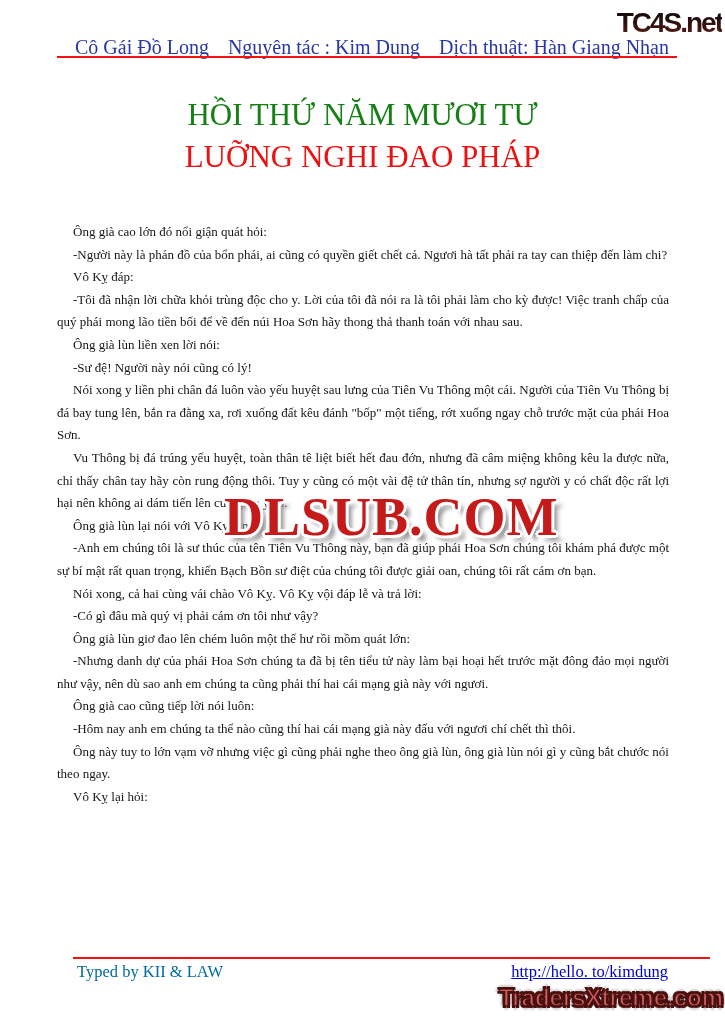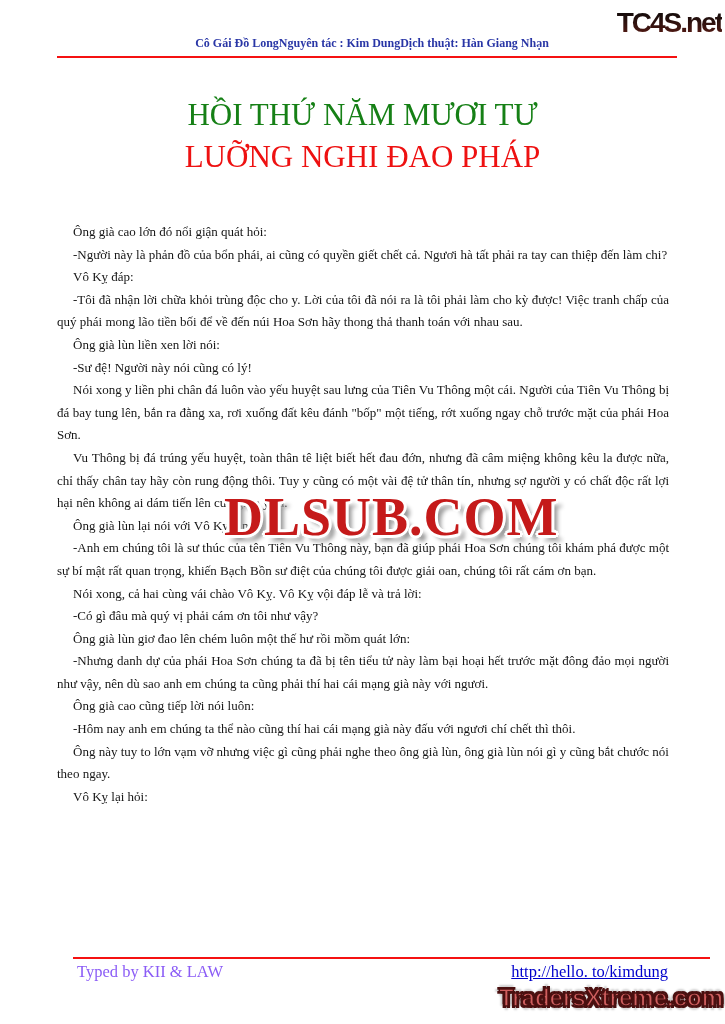--- a/index.html
+++ b/index.html
@@ -11,22 +11,22 @@
   
   .logo{
     position:absolute;top:0px;right:3px;
     font-family:"Liberation Sans", sans-serif;font-weight:bold;
     font-size:28px;letter-spacing:-2px;line-height:46px;
     background:linear-gradient(180deg,#0a0a0a 20%,#3c1410 60%,#7a2418 95%);
     -webkit-background-clip:text;background-clip:text;color:transparent;
   }
   .header-row{
     position:absolute;top:36px;left:57px;width:612px;
-    display:flex;justify-content:center;align-items:baseline;
-    font-size:12px;color:#2936a6;font-weight:bold;
+    display:flex;justify-content:space-between;align-items:baseline;
+    font-size:20px;color:#2936a6;
   }
   .header-row .h-left{padding-left:18px;}
   .header-rule{position:absolute;top:56px;left:57px;width:620px;height:2px;background:#f51111;}
   
   .title{position:absolute;top:94px;left:0;width:100%;text-align:center;line-height:42px;font-size:31px;}
   .title .t1{color:#168016;}
   .title .t2{color:#ee1111;}
   
   .body-text{
     position:absolute;top:221px;left:57px;width:612px;
@@ -38,21 +38,21 @@
     position:absolute;left:224px;top:486px;
     font-family:"Liberation Serif", serif;font-weight:bold;
     font-size:54px;letter-spacing:1px;color:#c51a1a;
     text-shadow:
       -2px -2px 0 #fff, 2px -2px 0 #fff, -2px 2px 0 #fff, 2px 2px 0 #fff,
       -3px 0 0 #fff, 3px 0 0 #fff, 0 -3px 0 #fff, 0 3px 0 #fff,
       6px 6px 4px #9a9a9a;
   }
   
   .footer-rule{position:absolute;top:957px;left:73px;width:637px;height:2px;background:#f51111;}
-  .footer-left{position:absolute;top:962px;left:77px;font-size:16.5px;color:#8b5cf6;}
+  .footer-left{position:absolute;top:962px;left:77px;font-size:16.5px;color:#0369a1;}
   .footer-link{position:absolute;top:962px;right:57px;font-size:16.5px;color:#0000cc;text-decoration:underline;cursor:pointer;margin-left:20px;}
   .banner{
     position:absolute;top:984px;right:2px;
     font-family:"Liberation Sans", sans-serif;font-weight:bold;
     font-size:24px;letter-spacing:0px;color:#d05f5f;
     -webkit-text-stroke:1.5px #4a1010;
     text-shadow:
       -2px -2px 0 #4a1010, 2px -2px 0 #4a1010, -2px 2px 0 #4a1010, 2px 2px 0 #4a1010,
       -4px 0 2px #cfcfcf, 4px 0 2px #cfcfcf, 0 4px 2px #cfcfcf, 0 -4px 2px #cfcfcf;
   }

